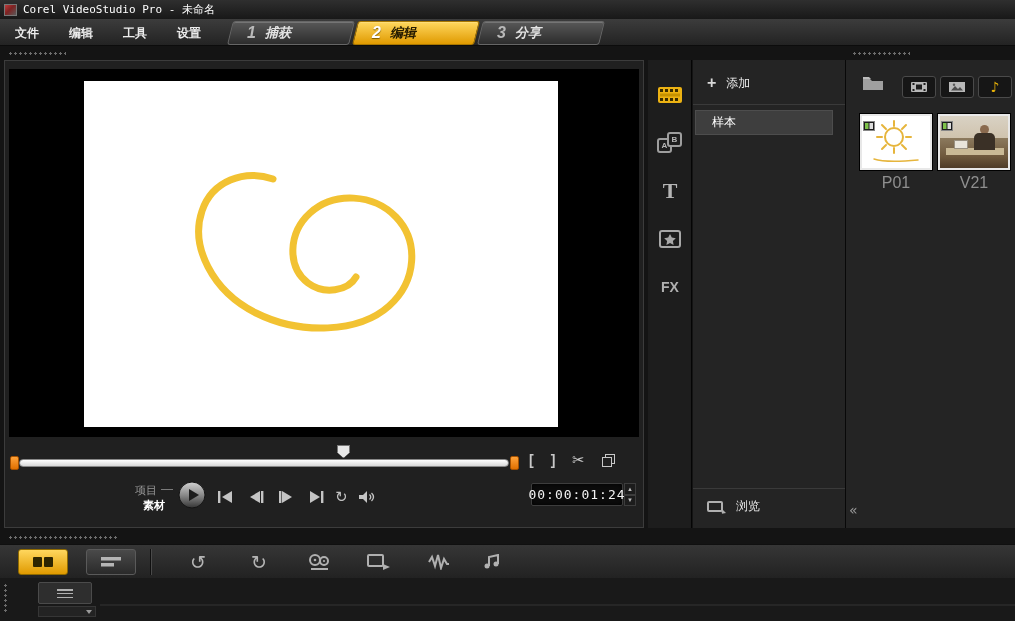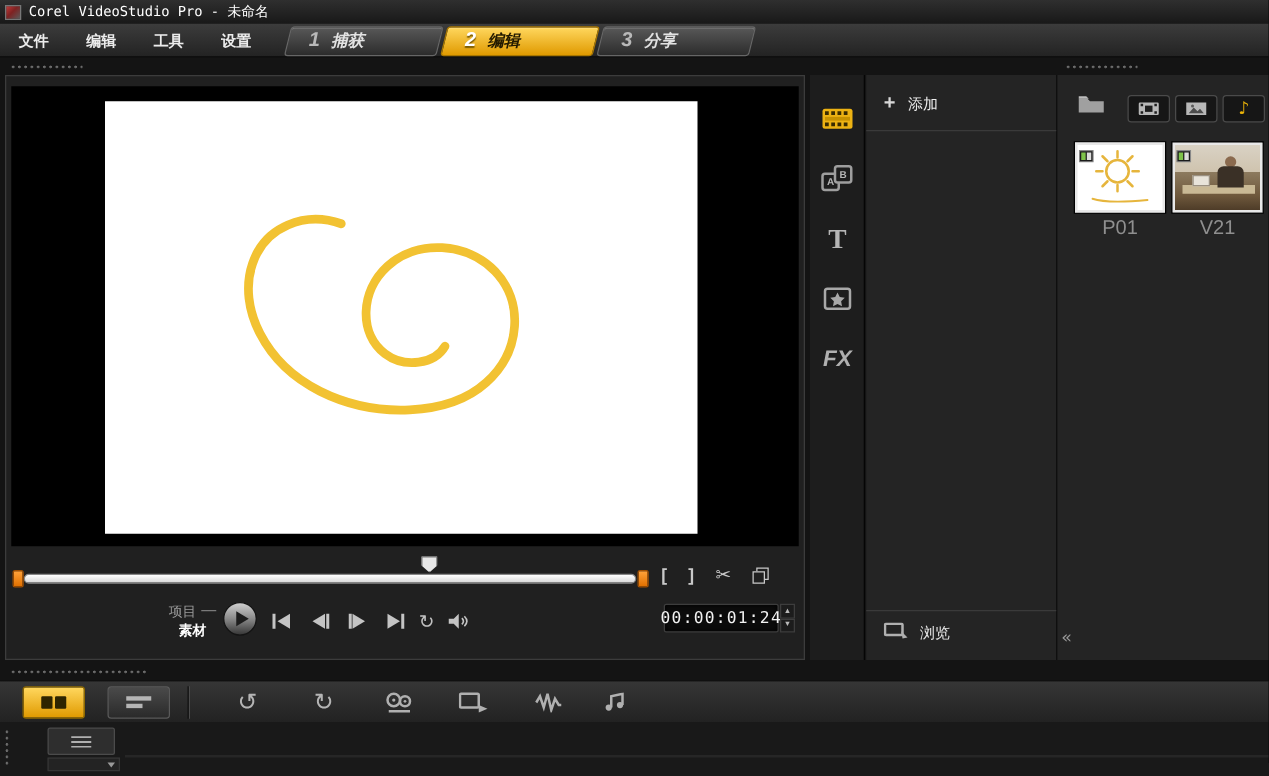--- a/index.html
+++ b/index.html
@@ -75,32 +75,32 @@
     background:#1c1c1c; border:1px solid #3d3d3d; cursor:pointer; }
 
   
   .sidebar { position:absolute; left:648px; top:60px; width:44px; height:468px; background:#1d1d1d; border-right:1px solid #050505; }
   .side-icon { position:absolute; left:0; width:44px; height:38px; display:flex; align-items:center; justify-content:center; cursor:pointer; }
   .ab-wrap { position:relative; width:26px; height:22px; }
   .ab-a,.ab-b { position:absolute; width:15px; height:15px; border:2px solid #9e9e9e; border-radius:3px;
     color:#b5b5b5; font-size:8px; font-weight:bold; display:flex; align-items:center; justify-content:center; background:#1d1d1d; }
   .ab-a { left:0; top:6px; } .ab-b { left:10px; top:0; }
   .t-glyph { color:#b5b5b5; font-size:22px; font-weight:bold; font-family:"Liberation Serif", serif; }
-  .fx-glyph { color:#b0b0b0; font-size:18px; font-weight:bold; font-style:italic; }
+  .fx-glyph { color:#b0b0b0; font-size:14px; font-weight:bold; }
 
   
   .library { position:absolute; left:693px; top:60px; width:153px; height:468px; background:#242424; border-right:1px solid #080808; }
   .lib-add { position:absolute; left:14px; top:14px; display:flex; align-items:center; gap:10px; cursor:pointer; }
   .lib-add .plus { color:#d8d8d8; font-size:16px; font-weight:bold; }
   .lib-add .txt { color:#ededed; font-size:12px; }
   .lib-sep1 { position:absolute; left:0; top:44px; width:100%; border-bottom:1px solid #3a3a3a; }
   .lib-item { position:absolute; left:2px; top:50px; width:138px; height:25px; background:#3e3e3e;
     border:1px solid #4d4d4d; color:#fff; font-size:12px; display:flex; align-items:center; padding-left:16px; cursor:pointer; }
   .lib-sep2 { position:absolute; left:0; top:428px; width:100%; border-bottom:1px solid #3a3a3a; }
-  .browse { position:absolute; left:14px; top:438px; display:flex; align-items:flex-start; gap:9px; cursor:pointer; }
+  .browse { position:absolute; left:14px; top:438px; display:flex; align-items:flex-end; gap:9px; cursor:pointer; }
   .browse .txt { color:#e8e8e8; font-size:12px; }
 
   
   .gallery { position:absolute; left:846px; top:60px; width:169px; height:468px; background:#242424; }
   .folder-btn { position:absolute; left:16px; top:14px; cursor:pointer; }
   .filter-btn { position:absolute; top:16px; width:34px; height:22px; background:#161616; border:1px solid #4a4a4a;
     border-radius:3px; display:flex; align-items:center; justify-content:center; cursor:pointer; }
   .filter-video { left:56px; } .filter-image { left:94px; } .filter-audio { left:132px; }
   .note-glyph { color:#eab308; font-size:14px; font-family:"DejaVu Sans", sans-serif; }
 
@@ -307,20 +307,21 @@
       <span class="fx-glyph">FX</span>
     </div>
   </div>
 
   <div class="library">
     <div class="lib-add">
       <span class="plus">+</span>
       <span class="txt">添加</span>
     </div>
     <div class="lib-sep1"></div>
+    <div class="lib-item">样本</div>
     <div class="lib-sep2"></div>
     <div class="browse">
       <svg width="20" height="14" viewBox="0 0 20 14">
         <rect x="1" y="1" width="14" height="9" rx="1" fill="none" stroke="#b0b0b0" stroke-width="2"></rect>
         <path d="M14 7 l5 5 -4 .8 z" fill="#b0b0b0"></path>
       </svg>
       <span class="txt">浏览</span>
     </div>
   </div>
 

